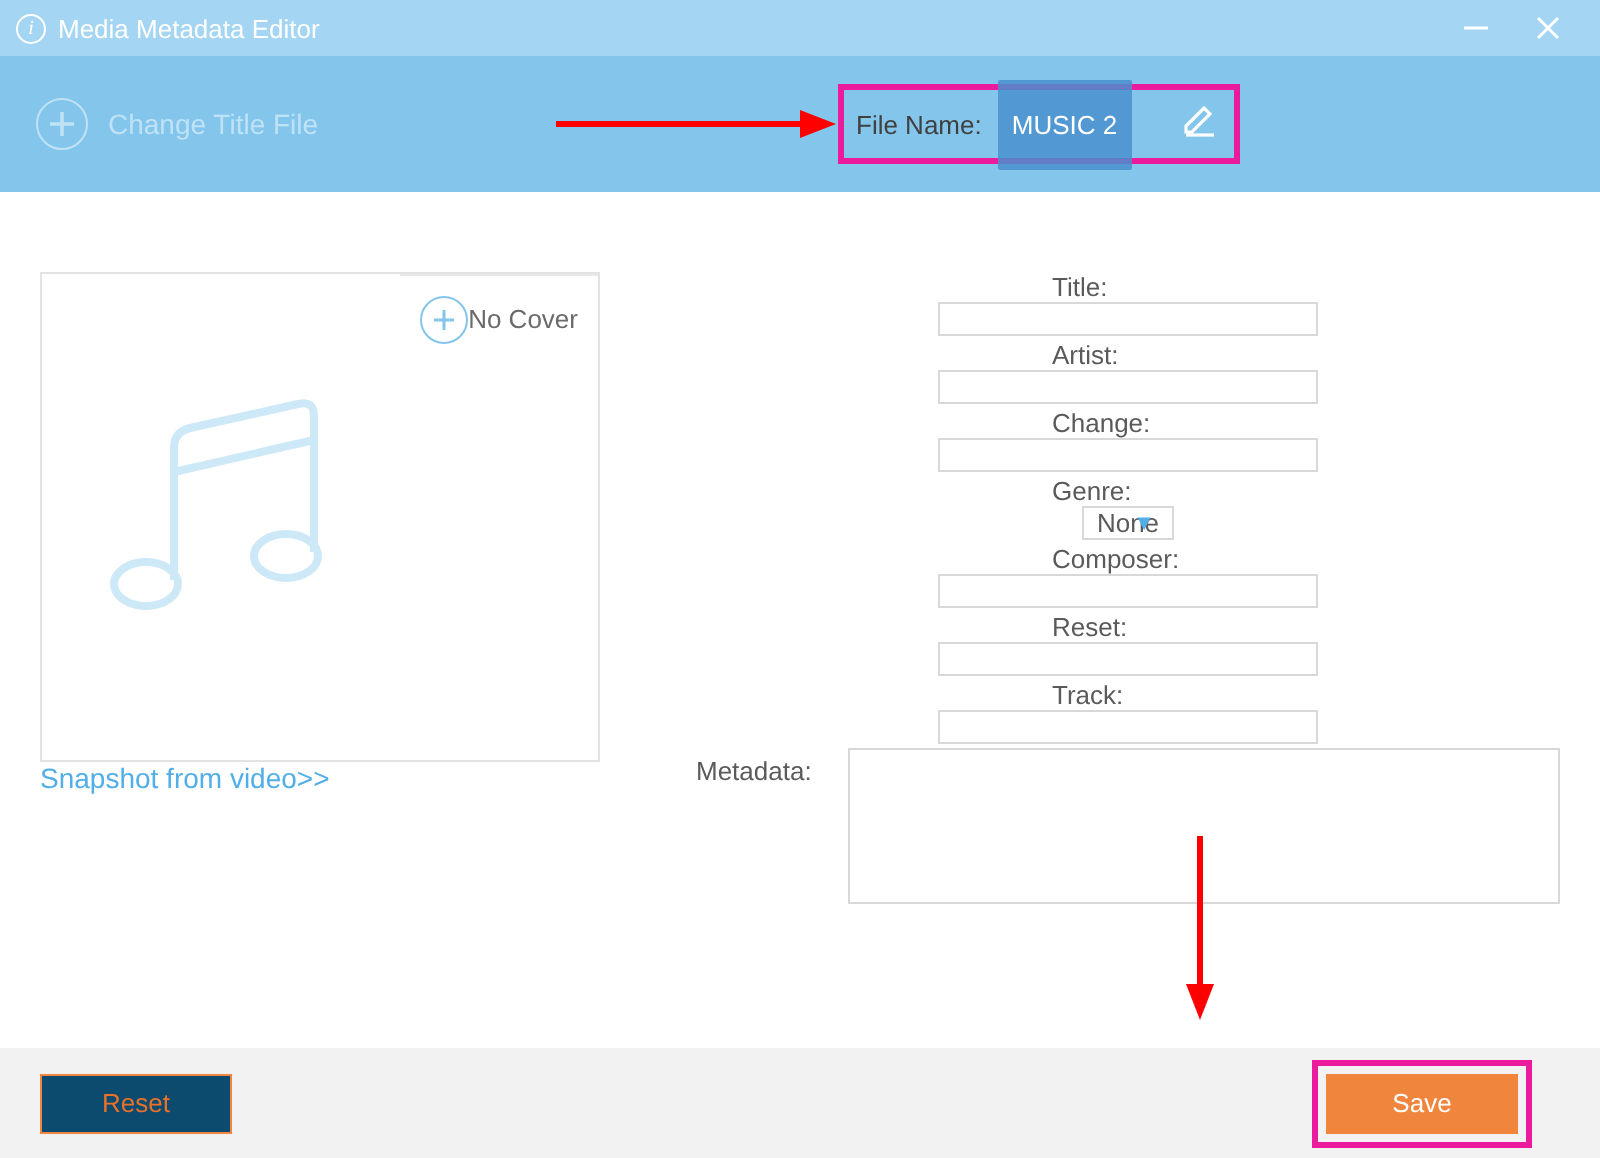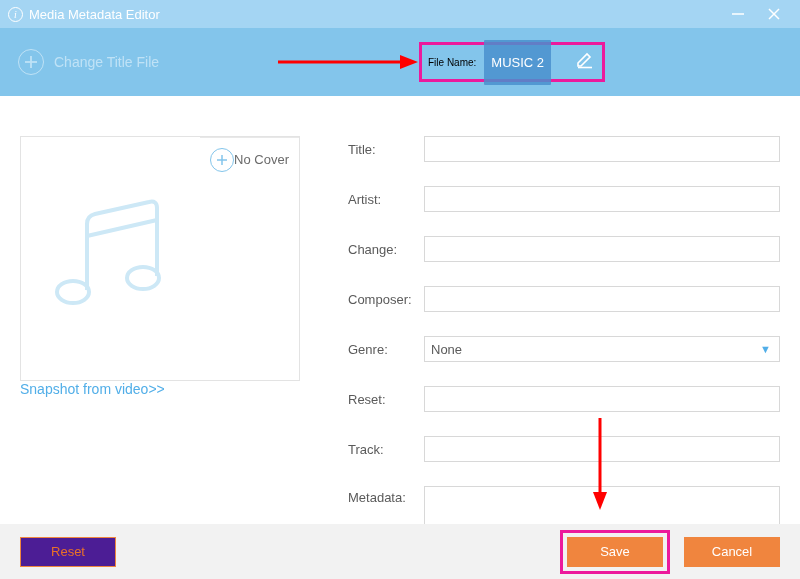--- a/index.html
+++ b/index.html
@@ -43,21 +43,21 @@
     
     .filename-group {
       position:absolute;
       left:419px; top:50%; transform:translateY(-50%);
       border:3px solid #ec1a9c;
       height:40px;
       display:flex;
       align-items:center;
       padding:0 8px 0 6px;
     }
-    .fn-label { color:#000000; font-size:10px; margin-right:8px; }
+    .fn-label { color:#404040; font-size:13px; margin-right:8px; }
     .fn-value {
       background: rgba(74,143,206,0.85);
       color:#fff;
       padding:15px 7px;
       font-size:13px;
       border-radius:1px;
       margin-right:25px;
     }
     .pencil-icon { color:#fff; }
     
@@ -83,21 +83,21 @@
       color:#6a6a6a; font-size:13px;
     }
     .cover-footer .small-plus {
       width:24px; height:24px; border:1.5px solid #83c5eb; border-radius:50%;
       display:flex; align-items:center; justify-content:center;
     }
     .cover-footer .nocover { margin-left:auto; }
     .snapshot { color:#51aee8; font-size:14px; }
     
     .right-col { flex:1; padding-left:28px; }
-    .field-row { display:flex; align-items:center; margin-bottom:24px; }
+    .field-row { display:flex; align-items:center; margin-bottom:2px;flex-direction:column; }
     .field-row label { width:76px; color:#5a5a5a; font-size:13px; }
     .text-input {
       flex:1; height:26px; border:1px solid #d8d8d8; padding:0 6px; font-size:13px;
     }
     .select-input {
       flex:1; height:26px; border:1px solid #d8d8d8; padding:0 6px; font-size:13px;
       display:flex; align-items:center; color:#5a5a5a; position:relative;
     }
     .select-input .chev { position:absolute; right:8px; color:#51aee8; font-size:11px; }
     .comments-row { display:flex; }
@@ -114,21 +114,21 @@
       bottom:0; left:0; right:0;
       height:55px;
       background:#f2f2f2;
       display:flex; align-items:center;
       padding:0 20px;
     }
     .btn {
       height:30px; width:96px; display:flex; align-items:center; justify-content:center;
       font-size:13px; cursor:pointer;
     }
-    .btn-reset { border:1px solid #f0853e; color:#e97129; background:#4c1d95; }
+    .btn-reset { border:1px solid #f0853e; color:#e97129; background:#0c4a6e; }
     .btn-save { background:#f0853e; color:#fff; border:none; }
     .btn-cancel { background:#f0853e; color:#fff; border:none; }
     .save-highlight { border:3px solid #ec1a9c; padding:4px; }
     .footer .spacer { flex:1; }
     .footer .gap { width:14px; }
   </style>
 </head>
 <body>
 
 <div class="titlebar">
@@ -205,31 +205,31 @@
     </div>
     <div class="field-row">
       <label>Artist:</label>
       <input class="text-input" value="" style="">
     </div>
     <div class="field-row">
       <label>Change:</label>
       <input class="text-input" value="" style="">
     </div>
     <div class="field-row">
-      <label>Composer:</label>
-      <input class="text-input" value="" style="">
-    </div>
-    <div class="field-row">
       <label>Genre:</label>
       <div class="select-input">
         <span>None</span>
         <span class="chev">▼</span>
       </div>
     </div>
     <div class="field-row">
+      <label>Composer:</label>
+      <input class="text-input" value="" style="">
+    </div>
+    <div class="field-row">
       <label>Reset:</label>
       <input class="text-input" value="" style="">
     </div>
     <div class="field-row">
       <label>Track:</label>
       <input class="text-input" value="" style="">
     </div>
     <div class="comments-row">
       <label>Metadata:</label>
       <textarea class="textarea-input" style=""></textarea>
@@ -242,14 +242,13 @@
   <polygon points="10,92 3,74 17,74" fill="#ff0000"></polygon>
 </svg>
 
 <div class="footer">
   <button class="btn btn-reset">Reset</button>
   <div class="spacer"></div>
   <div class="save-highlight">
     <button class="btn btn-save">Save</button>
   </div>
   <div class="gap"></div>
-  <button class="btn btn-cancel">Cancel</button>
 </div>
 
 </body></html>

